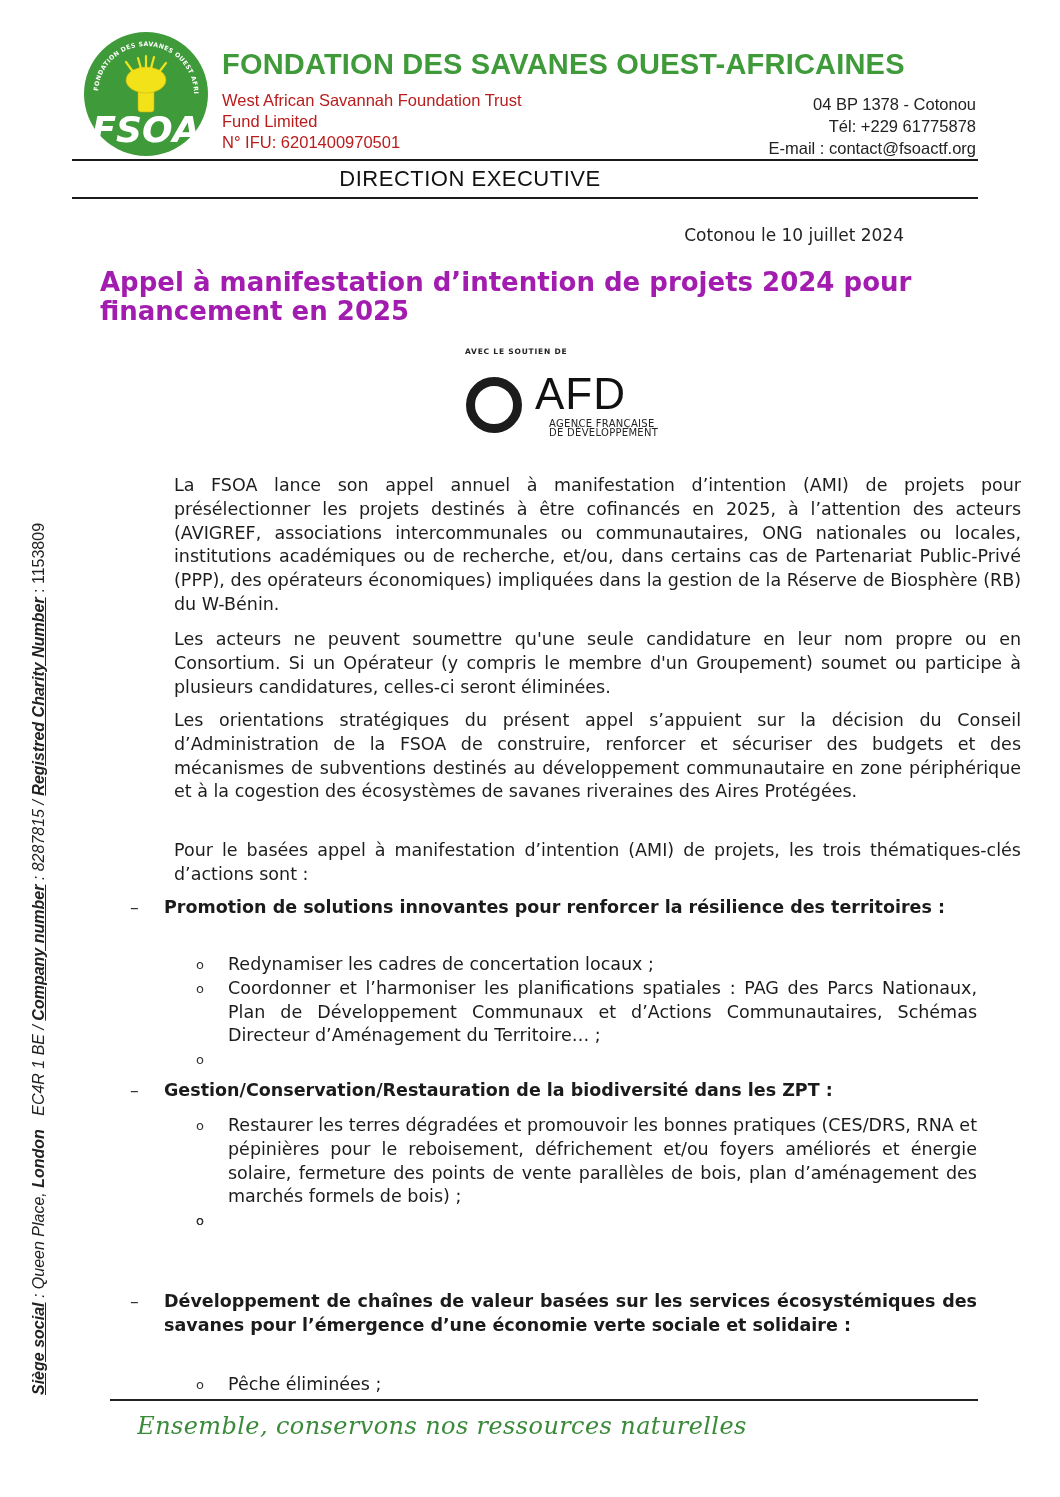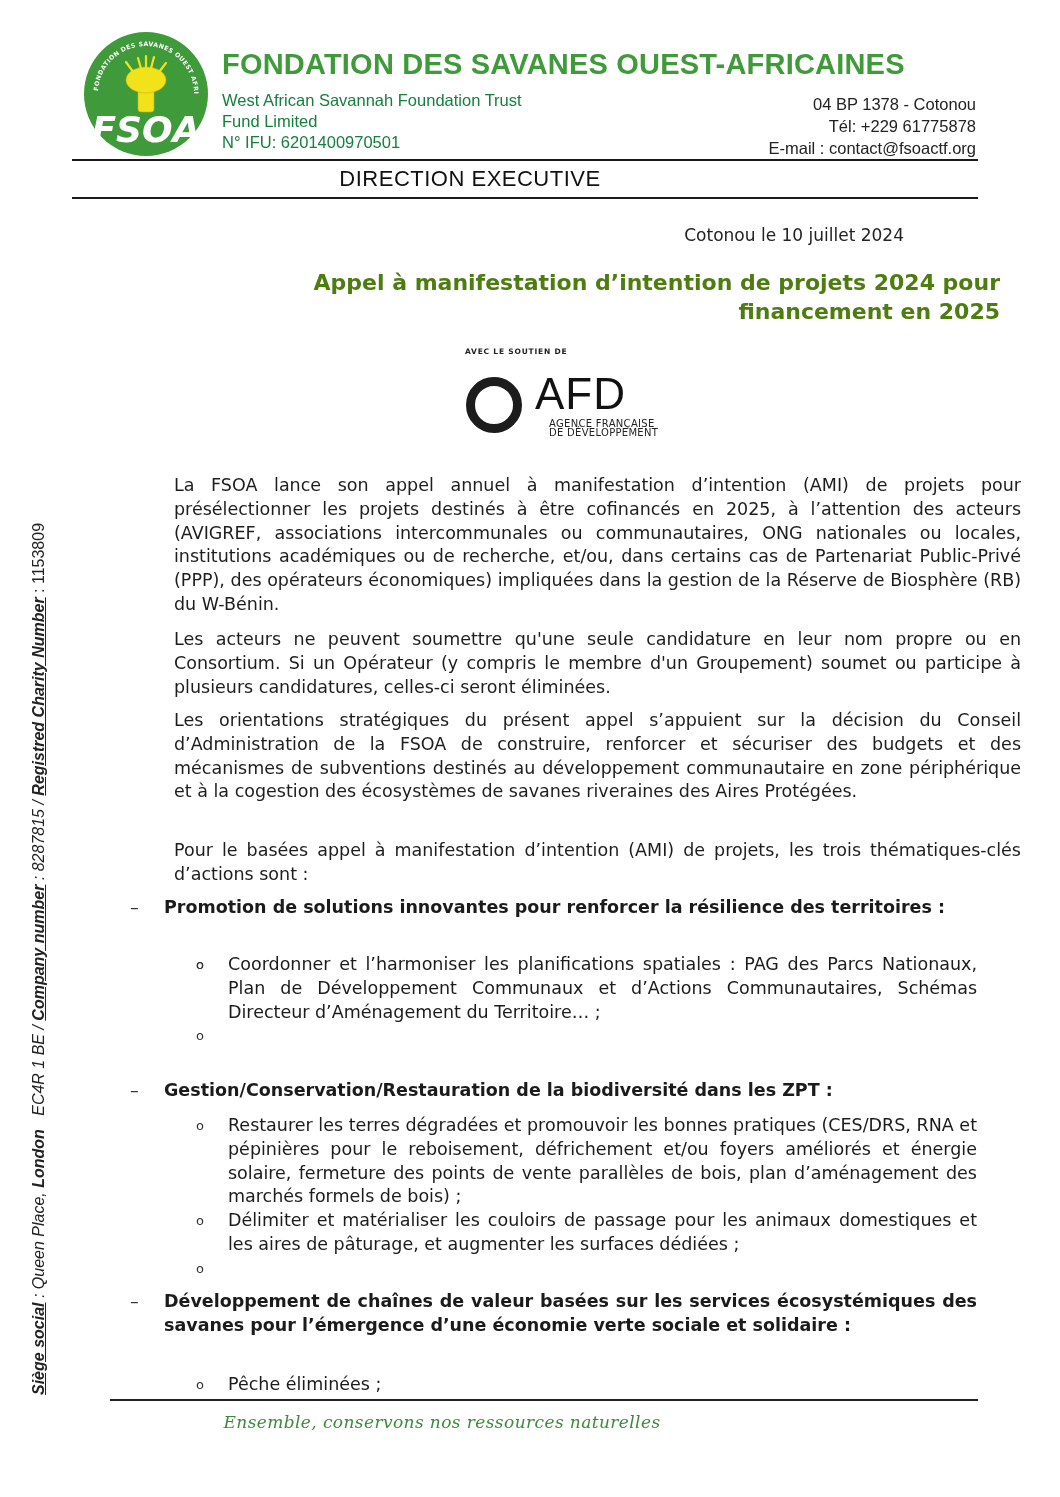--- a/index.html
+++ b/index.html
@@ -2,55 +2,55 @@
 <html><head>
   <meta charset="utf-8">
   <style>
     html, body { margin: 0; padding: 0; background: #ffffff; }
     body { width: 1060px; height: 1497px; position: relative; overflow: hidden; font-family: "DejaVu Sans", sans-serif; color: #1b1b1b; }
     .abs { position: absolute; }
 
     
     .logo { left: 80px; top: 30px; width: 132px; height: 128px; }
     .org-title { left: 222px; top: 48px; font-family: "Liberation Sans", sans-serif; font-weight: bold; font-size: 29px; color: #3f9a3a; letter-spacing: 0.2px; white-space: nowrap; }
-    .org-sub { left: 222px; top: 90px; font-family: "Liberation Sans", sans-serif; font-size: 16.5px; line-height: 21px; color: #15803d; }
+    .org-sub { left: 222px; top: 90px; font-family: "Liberation Sans", sans-serif; font-size: 16.5px; line-height: 21px; color: #b91c1c; }
     .org-contact { right: 84px; top: 93px; font-family: "Liberation Sans", sans-serif; font-size: 16.5px; line-height: 22px; text-align: right; color: #222; }
     .rule { left: 72px; width: 906px; height: 2px; background: #1b1b1b; }
     .direction { left: 0; width: 1060px; top: 166px; text-align: center; font-family: "Liberation Sans", sans-serif; font-weight: normal; font-size: 22px; letter-spacing: 0.5px; color: #111; }
     .direction span { position: relative; left: -60px; }
 
     
     .side-text { left: 30px; top: 1395px; transform-origin: left top; transform: rotate(-90deg); white-space: nowrap; font-family: "Liberation Sans", sans-serif; font-size: 16px; color: #222; }
     .side-text .u { text-decoration: underline; font-weight: bold; font-style: italic; }
     .side-text .it { font-style: italic; }
     .side-text .b { font-weight: bold; font-style: italic; }
 
     
     .date { right: 156px; top: 225px; font-size: 17px; color: #222; }
-    .title { left: 100px; width: 900px; top: 268px; text-align: right; font-weight: bold; font-size: 22px; line-height: 29px; color: #4d7c0f; }
+    .title { left: 100px; width: 900px; top: 268px; text-align: left; font-weight: bold; font-size: 26px; line-height: 29px; color: #a21caf; }
 
     
     .afd-caption { left: 465px; top: 347px; font-size: 7.5px; letter-spacing: 0.8px; color: #222; font-weight: bold; }
     .afd-ring { left: 466px; top: 377px; width: 56px; height: 56px; border-radius: 50%; border: 9px solid #1c1c1c; box-sizing: border-box; }
     .afd-word { left: 535px; top: 372px; font-family: "Liberation Sans", sans-serif; font-size: 44px; line-height: 44px; color: #111; letter-spacing: 1px; }
     .afd-sub { left: 549px; top: 419px; font-size: 10px; line-height: 9px; color: #222; letter-spacing: 0.3px; }
 
     
     .body-text { left: 130px; width: 847px; font-size: 17.5px; line-height: 23.8px; text-align: justify; color: #1d1d1d; margin-left: 44px; }
     .para { margin: 0; }
     .theme { left: 130px; width: 847px; font-size: 17.5px; line-height: 23.8px; }
     .theme .dash { position: absolute; left: 0; top: 0; color: #333; font-weight: normal; }
     .theme .t { margin-left: 34px; font-weight: bold; text-align: justify; display: block; }
     .sub { left: 196px; width: 781px; font-size: 17.5px; line-height: 23.8px; }
     .sub-item { position: relative; padding-left: 32px; text-align: justify; }
     .sub-item .o { position: absolute; left: 0; top: 0; font-size: 13px; color: #333; }
 
     
     .footer-rule { left: 110px; width: 868px; top: 1399px; height: 2px; background: #222; }
-    .motto { left: 0; width: 884px; top: 1412px; text-align: center; font-family: "DejaVu Serif", serif; font-style: italic; font-size: 17px; color: #3a8a3a; letter-spacing: 0.4px; }
+    .motto { left: 0; width: 884px; top: 1412px; text-align: center; font-family: "DejaVu Serif", serif; font-style: italic; font-size: 24px; color: #3a8a3a; letter-spacing: 0.4px; }
   </style>
 </head>
 <body>
 
 <div class="abs logo">
   <svg width="132" height="128" viewBox="0 0 132 128">
     <circle cx="66" cy="64" r="62" fill="#3f9a3a"></circle>
     <defs>
         <path id="ringpath" d="M 18 64 A 48 48 0 1 1 114 64"></path>
       </defs>
@@ -117,32 +117,32 @@
 </div>
 <div class="abs body-text" style="top:839px;">
   <p class="para">Pour le basées appel à manifestation d’intention (AMI) de projets, les trois thématiques-clés d’actions sont :</p>
 </div>
 
 <div class="abs theme" style="top:896px;">
   <span class="dash">–</span>
   <span class="t">Promotion de solutions innovantes pour renforcer la résilience des territoires :</span>
 </div>
 <div class="abs sub" style="top:953px;">
-  <div class="sub-item"><span class="o">o</span></div>
+  <div class="sub-item"><span class="o">o</span><span>Redynamiser les cadres de concertation locaux ;</span></div>
   <div class="sub-item"><span class="o">o</span><span>Coordonner et l’harmoniser les planifications spatiales : PAG des Parcs Nationaux, Plan de Développement Communaux et d’Actions Communautaires, Schémas Directeur d’Aménagement du Territoire… ;</span></div>
   <div class="sub-item"><span class="o">o</span></div>
 </div>
 
 <div class="abs theme" style="top:1079px;">
   <span class="dash">–</span>
   <span class="t">Gestion/Conservation/Restauration de la biodiversité dans les ZPT :</span>
 </div>
 <div class="abs sub" style="top:1114px;">
   <div class="sub-item"><span class="o">o</span><span>Restaurer les terres dégradées et promouvoir les bonnes pratiques (CES/DRS, RNA et pépinières pour le reboisement, défrichement et/ou foyers améliorés et énergie solaire, fermeture des points de vente parallèles de bois, plan d’aménagement des marchés formels de bois) ;</span></div>
-  <div class="sub-item"><span class="o">o</span><span>Délimiter et matérialiser les couloirs de passage pour les animaux domestiques et les aires de pâturage, et augmenter les surfaces dédiées ;</span></div>
+  <div class="sub-item"><span class="o">o</span></div>
   <div class="sub-item"><span class="o">o</span></div>
 </div>
 
 <div class="abs theme" style="top:1290px;">
   <span class="dash">–</span>
   <span class="t">Développement de chaînes de valeur basées sur les services écosystémiques des savanes pour l’émergence d’une économie verte sociale et solidaire :</span>
 </div>
 <div class="abs sub" style="top:1373px;">
   <div class="sub-item"><span class="o">o</span><span>Pêche éliminées ;</span></div>
 </div>

